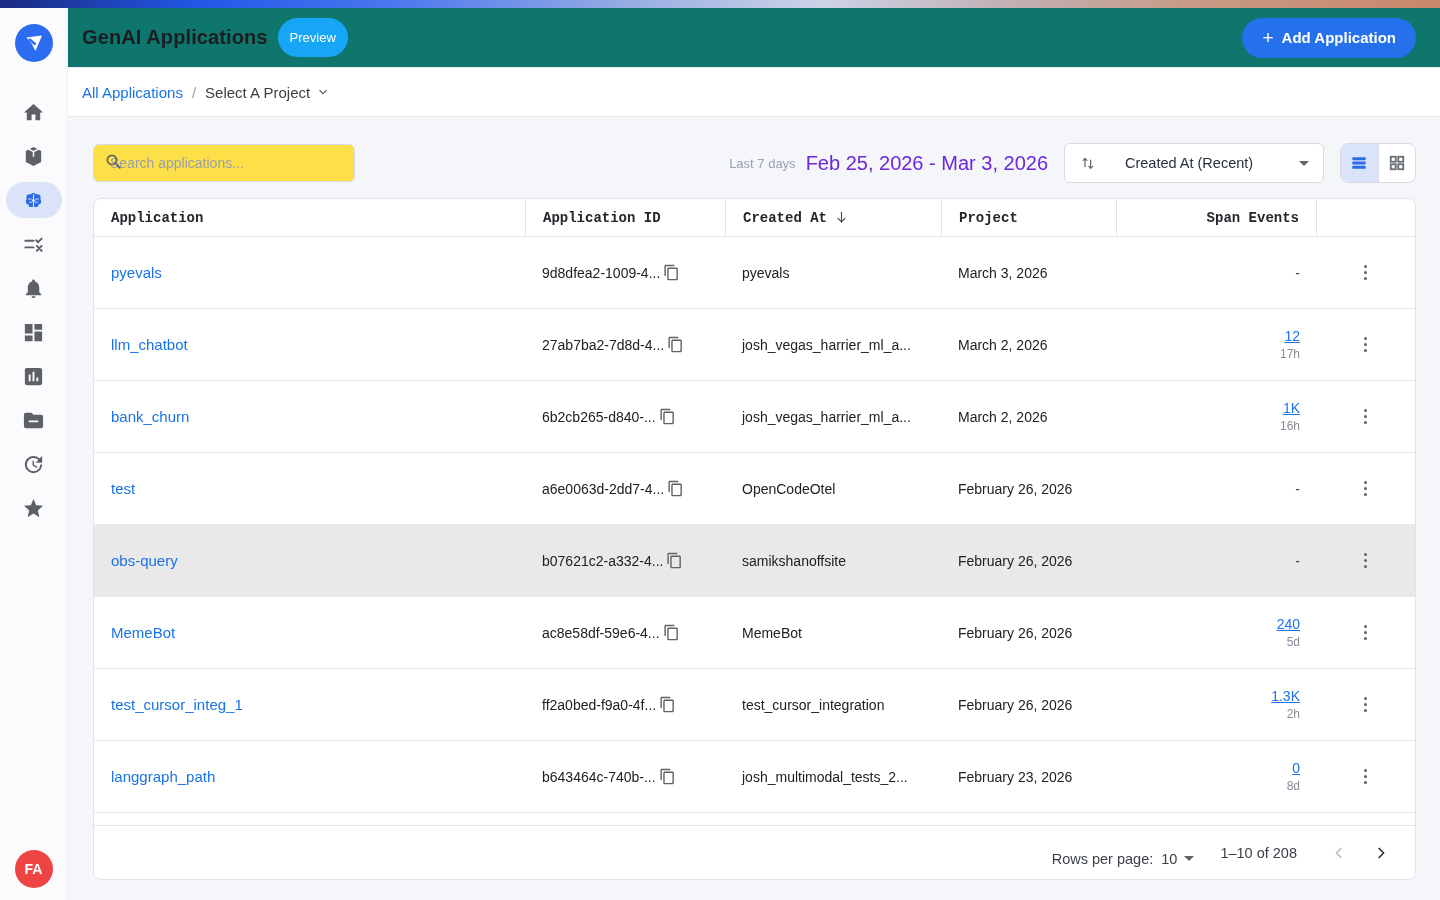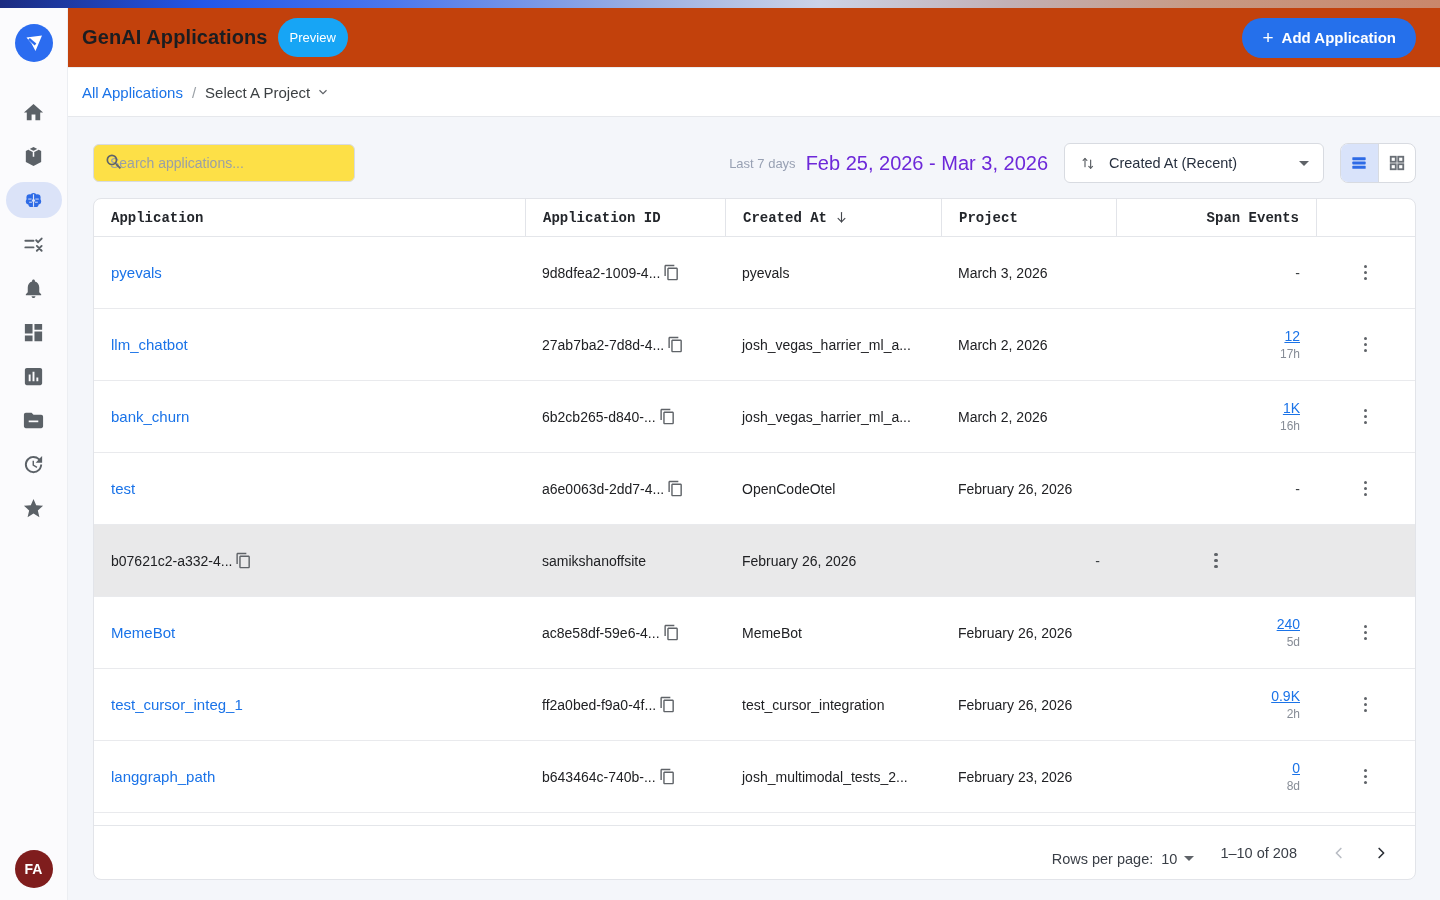--- a/index.html
+++ b/index.html
@@ -16,28 +16,28 @@
   .sidebar { width:68px; background:#fbfbfd; border-right:1px solid #eceef2;
     display:flex; flex-direction:column; align-items:center; flex-shrink:0; }
   .logo { width:38px; height:38px; margin-top:16px; cursor:pointer; }
   .nav { margin-top:32px; display:flex; flex-direction:column; align-items:center; }
   .nav-item { width:56px; height:36px; margin-bottom:8px; border-radius:18px;
     display:flex; align-items:center; justify-content:center; cursor:pointer; }
   .nav-item svg { width:23px; height:23px; fill:#5b6167; stroke:none; }
   .nav-item.active { background:#dbe3f8; }
   .nav-item.active svg { fill:#2e6be6; }
   .sidebar-spacer { flex:1; }
-  .avatar { width:38px; height:38px; border-radius:50%; background:#7f1d1d; color:#fff;
+  .avatar { width:38px; height:38px; border-radius:50%; background:#ef4444; color:#fff;
     font-size:14px; font-weight:700; display:flex; align-items:center; justify-content:center;
     margin-bottom:12px; cursor:pointer; }
 
   
   .main { flex:1; display:flex; flex-direction:column; min-width:0; }
 
-  .page-header { height:60px; background:#c2410c; display:flex; align-items:center;
+  .page-header { height:60px; background:#0f766e; display:flex; align-items:center;
     padding:0 24px 0 14px; border-bottom:1px solid #ebedf0; }
   .page-title { font-size:20px; font-weight:700; color:#1b1d21; letter-spacing:.1px; }
   .preview-badge { margin-left:10px; background:#17a5f5; color:#fff; font-size:13px;
     padding:12px 12px; border-radius:999px; }
   .add-btn { margin-left:auto; background:#2570eb; color:#fff; border:none; height:40px;
     padding:0 20px; border-radius:20px; font-size:15px; font-weight:600; cursor:pointer;
     display:flex; align-items:center; gap:8px; font-family:inherit; }
   .add-btn .plus { font-size:19px; font-weight:400; line-height:1; }
 
   .breadcrumb-bar { height:49px; background:#fff; border-bottom:1px solid #e6e8ec;
@@ -58,21 +58,21 @@
   .search-box input::placeholder { color:#9aa0a6; }
   .search-box .sicon { position:absolute; left:11px; top:8px; width:20px; height:20px; fill:#5f6368; }
   .controls-right { margin-left:auto; display:flex; align-items:center; gap:16px; }
   .date-group { display:flex; align-items:center; gap:10px; cursor:pointer; }
   .date-label { color:#98a1b3; font-size:13px; }
   .date-range { color:#6d28d9; font-size:20px; }
   .sort-select { width:260px; height:40px; background:#fff; border:1px solid #d8dbe1;
     border-radius:6px; display:flex; align-items:center; padding:0 14px; cursor:pointer; }
   .sort-select .sort-arrows { width:18px; height:18px; stroke:#5f6368; fill:none;
     stroke-width:1.6; stroke-linecap:round; }
-  .sort-select .label { margin-left:12px; font-size:14.5px; color:#27303f; }
+  .sort-select .label { margin-left:28px; font-size:14.5px; color:#27303f; }
   .caret { width:0; height:0; border-left:5px solid transparent; border-right:5px solid transparent;
     border-top:5px solid #5f6368; margin-left:auto; }
   .view-toggle { width:76px; height:40px; border:1px solid #d8dbe1; border-radius:8px;
     background:#fff; display:flex; overflow:hidden; }
   .vt-btn { flex:1; display:flex; align-items:center; justify-content:center; cursor:pointer; }
   .vt-btn.active { background:#d9e3fa; }
   .vt-btn + .vt-btn { border-left:1px solid #d8dbe1; }
   .vt-btn svg { width:20px; height:20px; }
 
   
@@ -373,20 +373,23 @@
     <div class="cell actions">
       <div class="kebab">
                   <i></i>
                   <i></i>
                   <i></i>
                 </div>
     </div>
   </div>
 
   <div class="tgrid trow highlighted">
+    <div class="cell name">
+      <a>obs-query</a>
+    </div>
     <div class="cell idcell">
       <span>b07621c2-a332-4...</span>
       <svg class="copy-btn" viewBox="0 0 24 24">
         <path d="M16 1H4c-1.1 0-2 .9-2 2v14h2V3h12V1zm3 4H8c-1.1 0-2 .9-2 2v14c0 1.1.9 2 2 2h11c1.1 0 2-.9 2-2V7c0-1.1-.9-2-2-2zm0 16H8V7h11v14z"></path>
       </svg>
     </div>
     <div class="cell">samikshanoffsite</div>
     <div class="cell">February 26, 2026</div>
     <div class="cell events">
       <div class="ev-value">-</div>
@@ -432,21 +435,21 @@
     </div>
     <div class="cell idcell">
       <span>ff2a0bed-f9a0-4f...</span>
       <svg class="copy-btn" viewBox="0 0 24 24">
         <path d="M16 1H4c-1.1 0-2 .9-2 2v14h2V3h12V1zm3 4H8c-1.1 0-2 .9-2 2v14c0 1.1.9 2 2 2h11c1.1 0 2-.9 2-2V7c0-1.1-.9-2-2-2zm0 16H8V7h11v14z"></path>
       </svg>
     </div>
     <div class="cell">test_cursor_integration</div>
     <div class="cell">February 26, 2026</div>
     <div class="cell events">
-      <div class="ev-value evlink">0.9K</div>
+      <div class="ev-value evlink">1.3K</div>
       <div class="ev-ago">2h</div>
     </div>
     <div class="cell actions">
       <div class="kebab">
                   <i></i>
                   <i></i>
                   <i></i>
                 </div>
     </div>
   </div>

